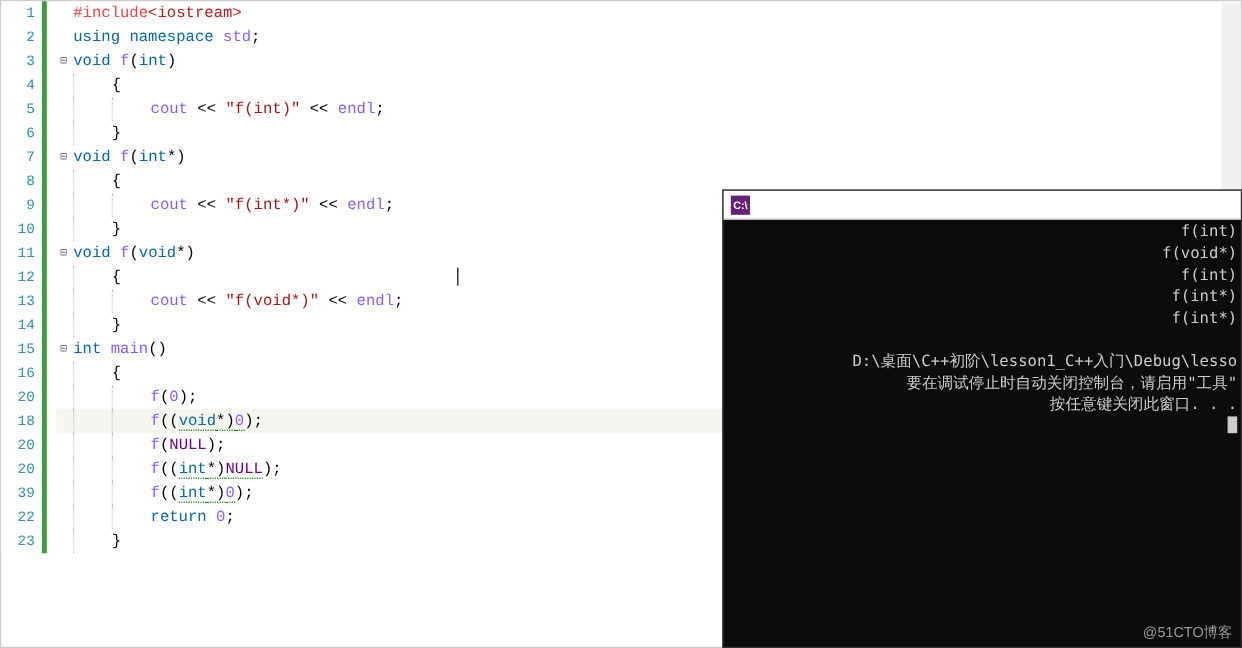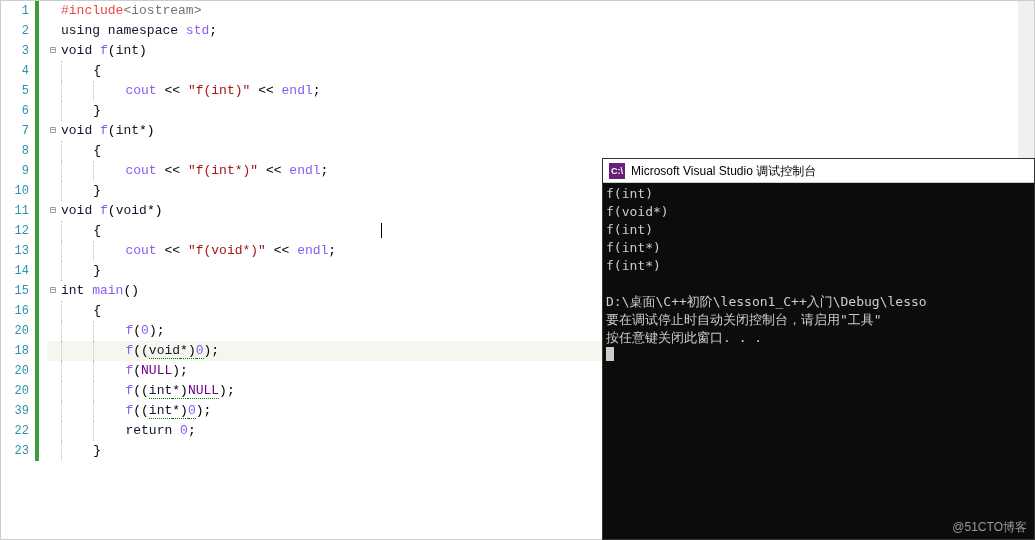--- a/index.html
+++ b/index.html
@@ -6,33 +6,33 @@
   body { font-family:Consolas,"Courier New",monospace; font-size:13px; background:#fff; width:1035px; height:540px; overflow:hidden; position:relative; }
   .editor { position:absolute; left:0; top:0; width:1035px; height:540px; background:#fff; border:1px solid #ccc; }
   .gutter { position:absolute; left:0; top:0; width:34px; background:#fff; color:#2b91af; text-align:right; padding-right:6px; line-height:20px; font-size:12px; }
   .gutter div { height:20px; }
   .change-bar { position:absolute; left:34px; top:0; width:4px; height:460px; background:#3b9e3b; }
   .code-area { position:absolute; left:40px; top:0; right:0; line-height:20px; white-space:pre; padding-left:6px; }
   .code-line { height:20px; position:relative; }
   .code-line.current { background:#f6f6f0; }
   .fold { color:#808080; display:inline-block; width:12px; text-align:center; margin-right:2px; font-size:10px; position:relative; top:-1px; }
   .indent { display:inline-block; border-left:1px dotted #c0c0c0; height:20px; vertical-align:top; }
-  .tk-kw { color:#0f172a; }
+  .tk-kw { color:#0369a1; }
   .tk-dir { color:#ef4444; }
-  .tk-inc { color:#737373; }
+  .tk-inc { color:#b91c1c; }
   .tk-str { color:#a31515; }
   .tk-punc { color:#000; }
   .tk-id { color:#8b5cf6; }
   .tk-macro { color:#6f008a; }
   .squiggle { border-bottom:1px dotted #008000; }
   .cursor { display:inline-block; width:1px; height:15px; background:#000; vertical-align:middle; margin-left:280px; }
   .console { position:absolute; right:0; top:158px; width:433px; height:382px; background:#0c0c0c; color:#ccc; font-family:Consolas,monospace; font-size:13px; border:1px solid #333; }
   .console-title { background:#fff; color:#000; height:24px; line-height:24px; padding-left:6px; border-bottom:1px solid #ccc; font-family:"Segoe UI",sans-serif; font-size:12px; display:flex; align-items:center; gap:6px;}
   .console-icon { width:16px; height:16px; background:#68217a; display:inline-flex; align-items:center; justify-content:center; color:#fff; font-size:9px; font-weight:bold; }
-  .console-body { padding:2px 3px; line-height:18px; white-space:pre-wrap; word-break:break-all; }
+  .console-body { padding:2px 3px; line-height:18px; white-space:pre-wrap; word-break:break-all;text-align:right; }
   .console-cursor { display:inline-block; width:8px; height:14px; background:#ccc; }
   .watermark { position:absolute; right:8px; bottom:4px; color:#999; font-size:12px; font-family:sans-serif;margin-left:14px; }
   .scrollbar-v { position:absolute; right:0; top:0; width:16px; height:100%; background:#f0f0f0; }
 </style>
 </head>
 <body>
 
 <div class="editor">
   <div class="gutter" id="gutter">
       <div>1</div>
@@ -60,21 +60,20 @@
       <div>23</div>
     </div>
   <div class="change-bar"></div>
   <div class="code-area" id="code"><div class="code-line"><span class="fold"> </span><span class="tk-dir">#include</span><span class="tk-inc">&lt;iostream&gt;</span></div><div class="code-line"><span class="fold"> </span><span class="tk-kw">using</span> <span class="tk-kw">namespace</span> <span class="tk-id">std</span><span class="tk-punc">;</span></div><div class="code-line"><span class="fold">⊟</span><span class="tk-kw">void</span> <span class="tk-id">f</span><span class="tk-punc">(</span><span class="tk-kw">int</span><span class="tk-punc">)</span></div><div class="code-line"><span class="fold"> </span><span class="indent">    </span><span class="tk-punc">{</span></div><div class="code-line"><span class="fold"> </span><span class="indent">    </span><span class="indent">    </span><span class="tk-id">cout</span> <span class="tk-punc">&lt;&lt;</span> <span class="tk-str">"f(int)"</span> <span class="tk-punc">&lt;&lt;</span> <span class="tk-id">endl</span><span class="tk-punc">;</span></div><div class="code-line"><span class="fold"> </span><span class="indent">    </span><span class="tk-punc">}</span></div><div class="code-line"><span class="fold">⊟</span><span class="tk-kw">void</span> <span class="tk-id">f</span><span class="tk-punc">(</span><span class="tk-kw">int</span><span class="tk-punc">*)</span></div><div class="code-line"><span class="fold"> </span><span class="indent">    </span><span class="tk-punc">{</span></div><div class="code-line"><span class="fold"> </span><span class="indent">    </span><span class="indent">    </span><span class="tk-id">cout</span> <span class="tk-punc">&lt;&lt;</span> <span class="tk-str">"f(int*)"</span> <span class="tk-punc">&lt;&lt;</span> <span class="tk-id">endl</span><span class="tk-punc">;</span></div><div class="code-line"><span class="fold"> </span><span class="indent">    </span><span class="tk-punc">}</span></div><div class="code-line"><span class="fold">⊟</span><span class="tk-kw">void</span> <span class="tk-id">f</span><span class="tk-punc">(</span><span class="tk-kw">void</span><span class="tk-punc">*)</span></div><div class="code-line"><span class="fold"> </span><span class="indent">    </span><span class="tk-punc">{</span><span class="cursor"></span></div><div class="code-line"><span class="fold"> </span><span class="indent">    </span><span class="indent">    </span><span class="tk-id">cout</span> <span class="tk-punc">&lt;&lt;</span> <span class="tk-str">"f(void*)"</span> <span class="tk-punc">&lt;&lt;</span> <span class="tk-id">endl</span><span class="tk-punc">;</span></div><div class="code-line"><span class="fold"> </span><span class="indent">    </span><span class="tk-punc">}</span></div><div class="code-line"><span class="fold">⊟</span><span class="tk-kw">int</span> <span class="tk-id">main</span><span class="tk-punc">()</span></div><div class="code-line"><span class="fold"> </span><span class="indent">    </span><span class="tk-punc">{</span></div><div class="code-line"><span class="fold"> </span><span class="indent">    </span><span class="indent">    </span><span class="tk-id">f</span><span class="tk-punc">(</span><span class="tk-id">0</span><span class="tk-punc">);</span></div><div class="code-line current"><span class="fold"> </span><span class="indent">    </span><span class="indent">    </span><span class="tk-id">f</span><span class="tk-punc">((</span><span class="tk-kw squiggle">void</span><span class="tk-punc squiggle">*)</span><span class="tk-id squiggle">0</span><span class="tk-punc">);</span></div><div class="code-line"><span class="fold"> </span><span class="indent">    </span><span class="indent">    </span><span class="tk-id">f</span><span class="tk-punc">(</span><span class="tk-macro">NULL</span><span class="tk-punc">);</span></div><div class="code-line"><span class="fold"> </span><span class="indent">    </span><span class="indent">    </span><span class="tk-id">f</span><span class="tk-punc">((</span><span class="tk-kw squiggle">int</span><span class="tk-punc squiggle">*)</span><span class="tk-macro squiggle">NULL</span><span class="tk-punc">);</span></div><div class="code-line"><span class="fold"> </span><span class="indent">    </span><span class="indent">    </span><span class="tk-id">f</span><span class="tk-punc">((</span><span class="tk-kw squiggle">int</span><span class="tk-punc squiggle">*)</span><span class="tk-id squiggle">0</span><span class="tk-punc">);</span></div><div class="code-line"><span class="fold"> </span><span class="indent">    </span><span class="indent">    </span><span class="tk-kw">return</span> <span class="tk-id">0</span><span class="tk-punc">;</span></div><div class="code-line"><span class="fold"> </span><span class="indent">    </span><span class="tk-punc">}</span></div></div>
   <div class="scrollbar-v"></div>
 </div>
 
 <div class="console">
   <div class="console-title">
     <span class="console-icon">C:\</span>
-    <span>Microsoft Visual Studio 调试控制台</span>
   </div>
   <div class="console-body" id="console-body">f(int)
 f(void*)
 f(int)
 f(int*)
 f(int*)
 
 D:\桌面\C++初阶\lesson1_C++入门\Debug\lesso
 要在调试停止时自动关闭控制台，请启用"工具"
 按任意键关闭此窗口. . .

